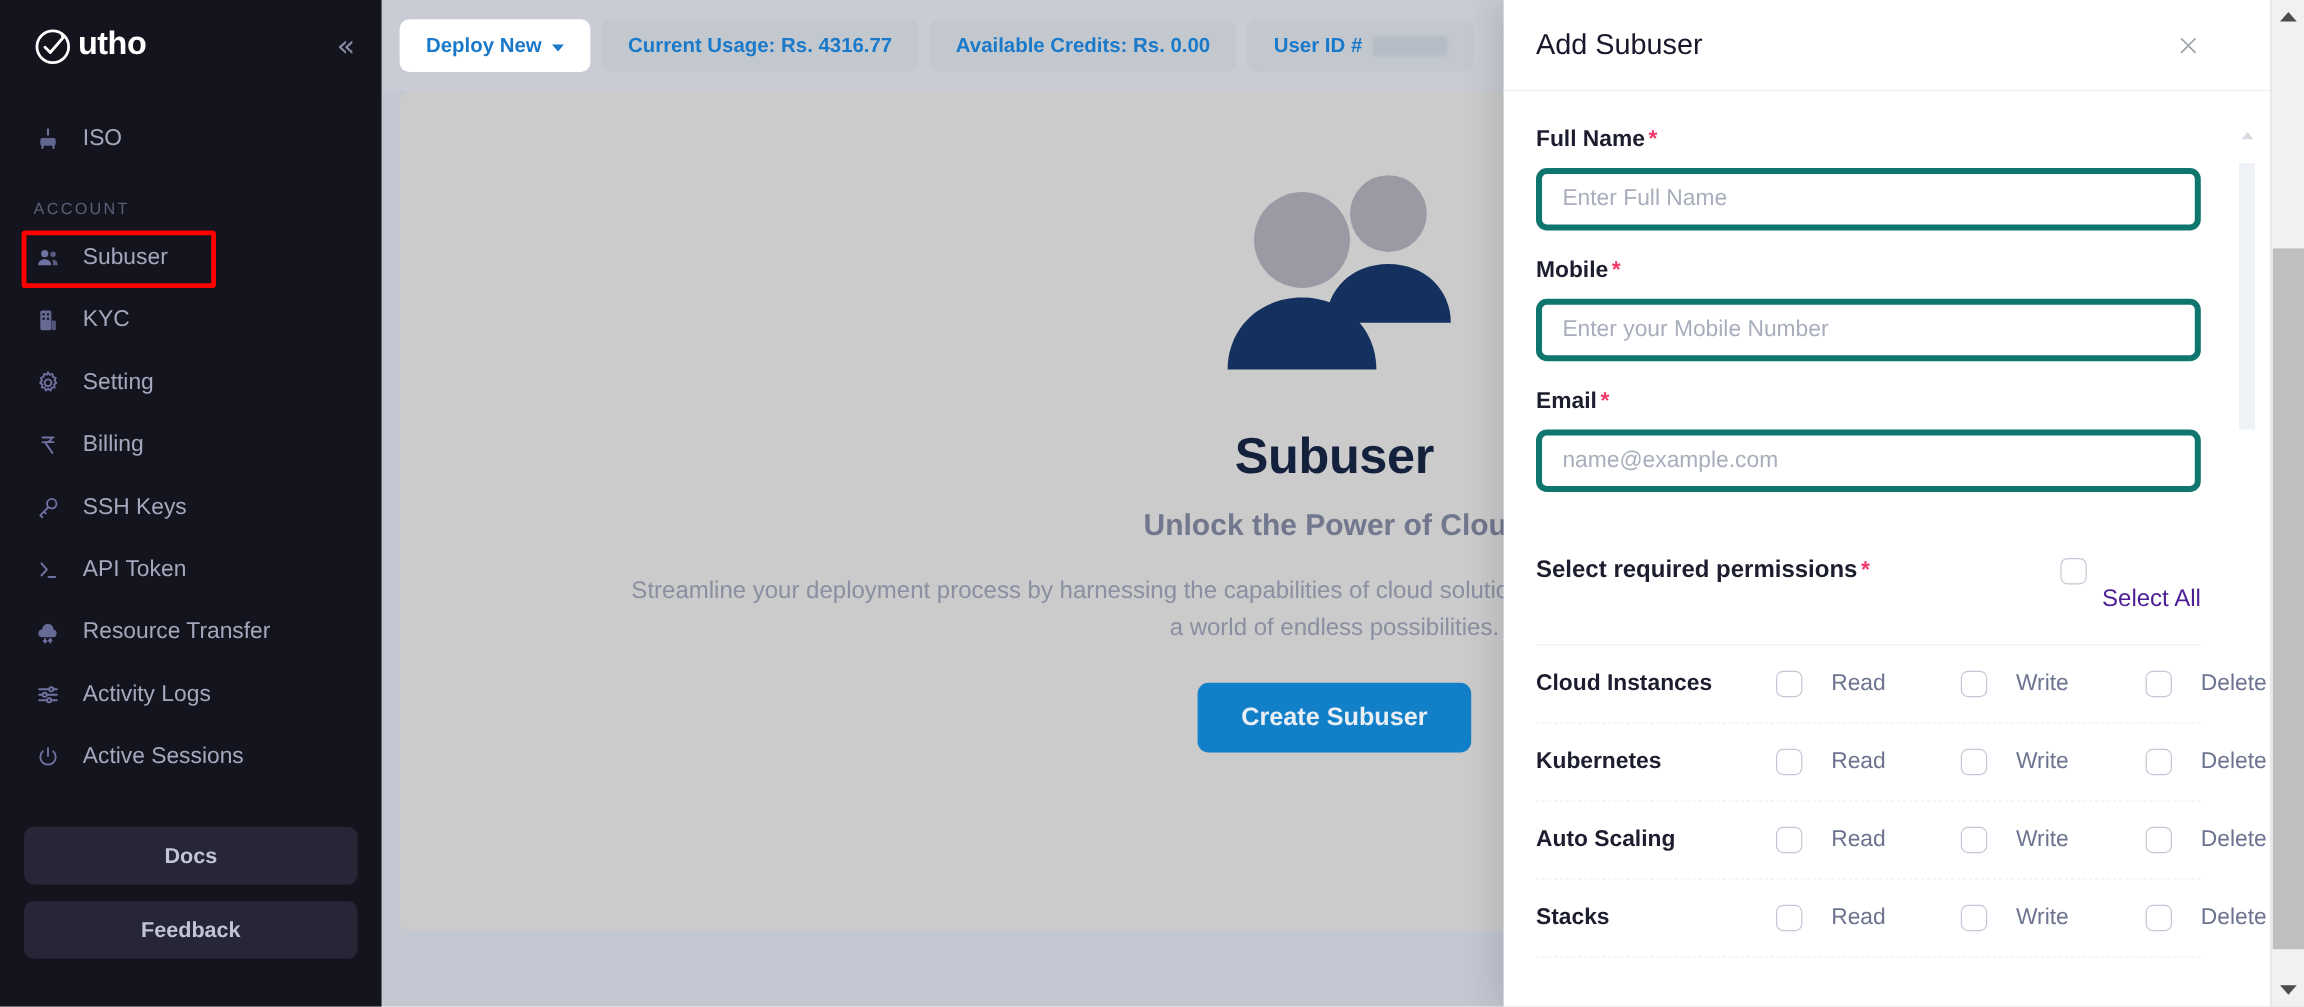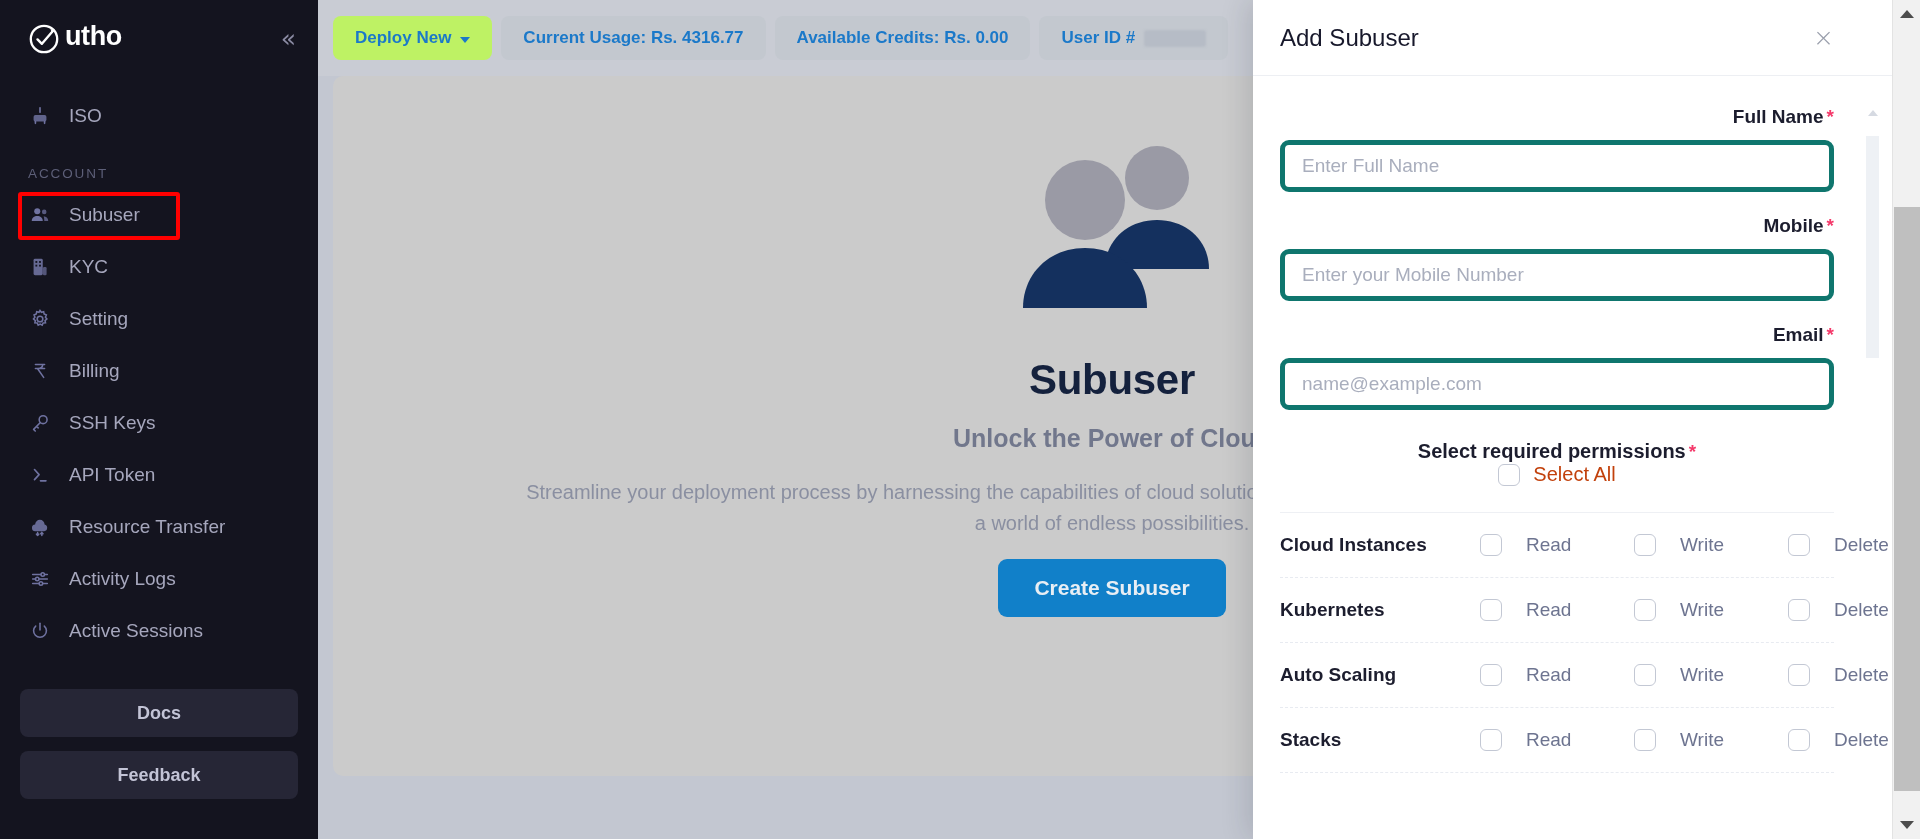--- a/index.html
+++ b/index.html
@@ -75,21 +75,21 @@
     height: 76px; display: flex; align-items: center;
     gap: 9px; padding-left: 15px;
     background: #c9ccd4;
   }
   .chip {
     height: 44px; border-radius: 8px; background: #c3c8cf;
     display: flex; align-items: center; gap: 9px;
     padding: 0 22px; color: #1b79c9; font-size: 17px; font-weight: 600;
     cursor: pointer; white-space: nowrap;
   }
-  .chip.deploy { background: #bef264; align-items: center; }
+  .chip.deploy { background: #ffffff; align-items: center; }
   .chip .caret {
     width: 0; height: 0; border-left: 5px solid transparent;
     border-right: 5px solid transparent; border-top: 6px solid #1b79c9;
     margin-top: 3px;
   }
   .chip .redacted {
     width: 62px; height: 17px; border-radius: 3px;
     background: #b6bcc6; filter: blur(1.2px);
   }
 
@@ -114,21 +114,21 @@
   .empty-sub {
     margin-top: 20px; margin-left: 78px;
     font-size: 25px; font-weight: 700; color: #71778c;
   }
   .empty-para {
     margin-top: 24px; margin-left: 78px;
     font-size: 20px; line-height: 1.55; color: #8a8fa1;
     text-align: center; max-width: 1180px;
   }
   .create-btn {
-    margin-top: 20px; margin-left: 78px;
+    margin-top: 30px; margin-left: 78px;
     background: #1180c9; color: #e8eef4;
     font-size: 21px; font-weight: 700;
     padding: 17px 36px; border-radius: 9px; border: none;
     cursor: pointer;
   }
 
   
   #drawer {
     position: absolute; right: 28px; top: 0;
     width: 639px; height: 839px;
@@ -149,41 +149,40 @@
     font-family: "DejaVu Sans", sans-serif; font-weight: 300;
   }
   .drawer-body {
     flex: 1 1 auto; position: relative;
     padding: 30px 58px 0 27px;
     overflow: hidden;
   }
   .field { margin-bottom: 23px; }
   .field-label {
     font-size: 19px; font-weight: 600; color: #1c1d2e;
-    margin-bottom: 12px; display: block; text-align: right;
+    margin-bottom: 12px; display: block;
   }
   .req { color: #f4396a; font-size: 19px; margin-left: 3px; }
   .field-input {
     width: 100%; height: 52px;
     border: 5px solid #0f766e; border-radius: 9px;
     padding: 0 17px; font-size: 19px; color: #23253a;
     font-family: "Liberation Sans", sans-serif;
     background: #ffffff; outline: none;
   }
   .field-input::placeholder { color: #a9aebd; }
 
   .perm-head {
     display: flex; align-items: center; justify-content: space-between;
     margin-top: 30px; padding-bottom: 26px;
     border-bottom: 1px solid #eef0f4;
-    flex-direction: column;
   }
   .perm-head-title { font-size: 20px; font-weight: 600; color: #1c1d2e; }
   .selectall { display: flex; align-items: center; gap: 13px; cursor: pointer; }
-  .selectall .lbl { font-size: 20px; color: #c2410c; }
+  .selectall .lbl { font-size: 20px; color: #4c1d95; margin-top: 48px; }
 
   .cb {
     width: 22px; height: 22px; flex: 0 0 22px;
     border: 1.6px solid #c3c8d4; border-radius: 6px;
     background: #fff; cursor: pointer; display: inline-block;
   }
 
   .perm-row {
     display: flex; align-items: center;
     height: 65px;

